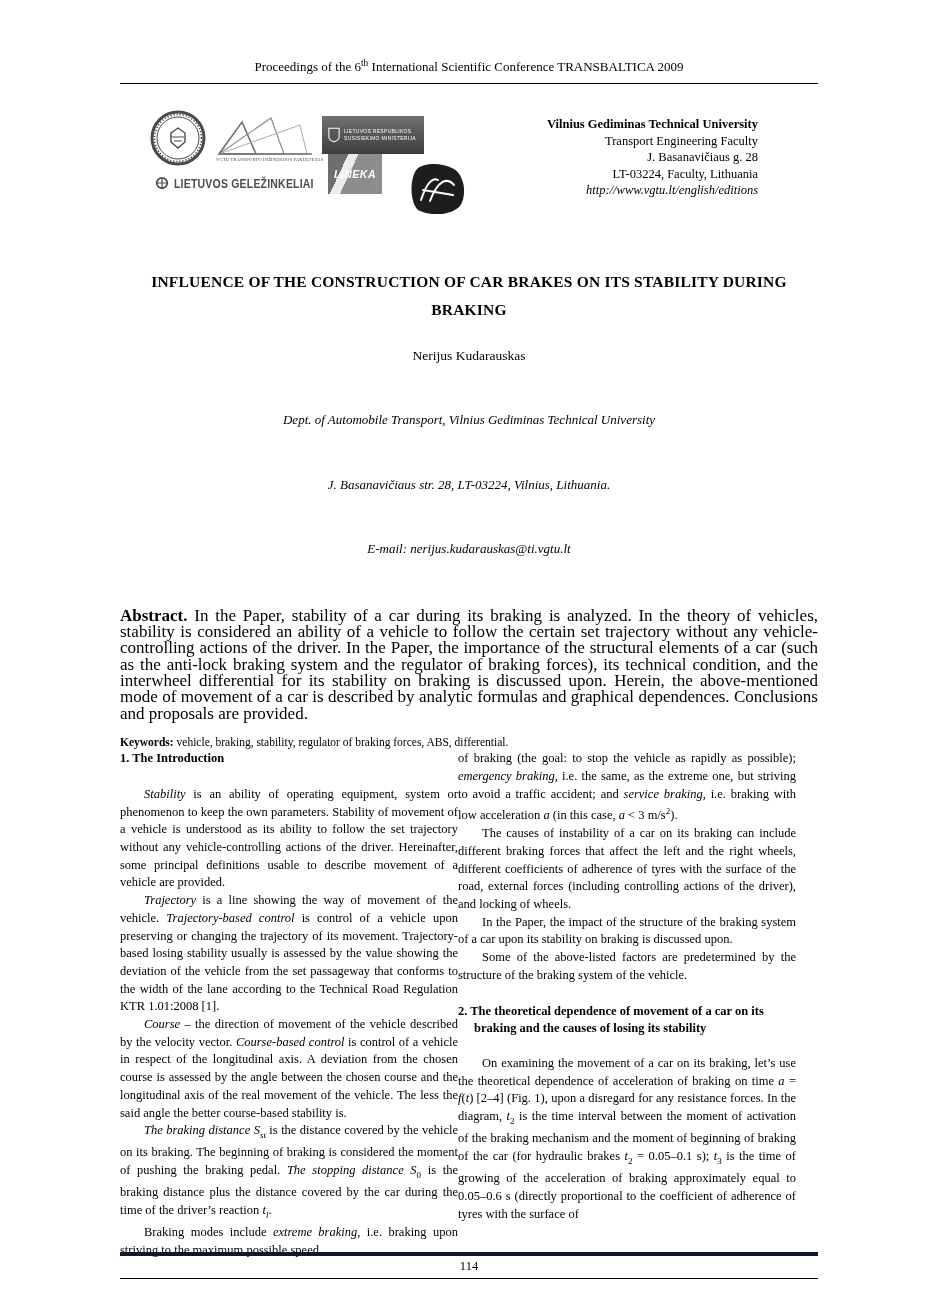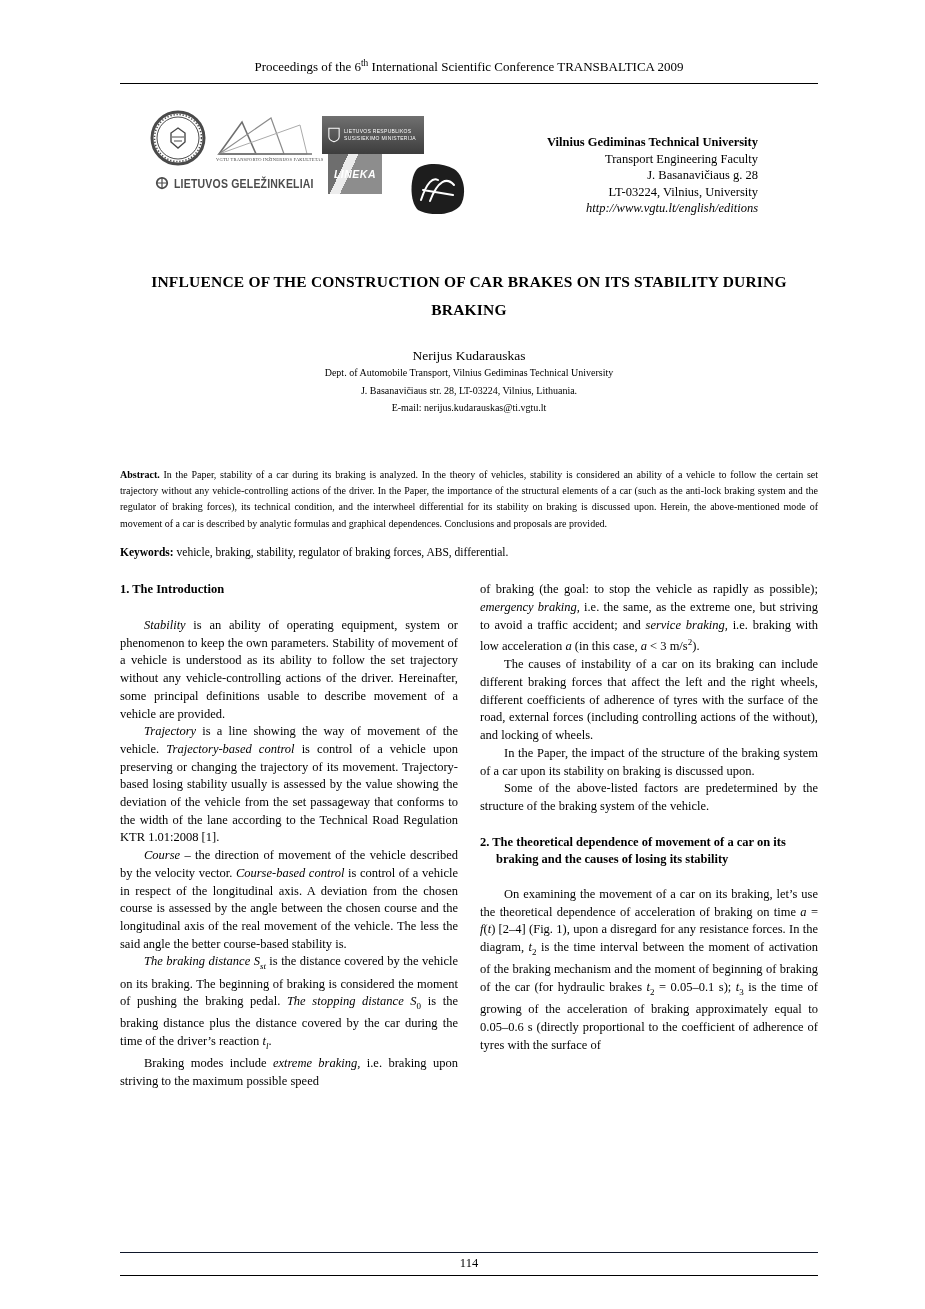--- a/index.html
+++ b/index.html
@@ -31,50 +31,50 @@
   .railways { position:absolute; left:34px; top:66px; display:flex; align-items:center; gap:4px;justify-content:center; }
   .railways-label { font-family:"Liberation Sans",sans-serif; font-weight:bold; font-size:10.5px; color:#4c4c4c; letter-spacing:.2px; transform:scaleY(1.15); transform-origin:left center; white-space:nowrap; }
   .lineka {
     position:absolute; left:208px; top:44px; width:54px; height:40px;
     background:linear-gradient(115deg,#6e6e6e 0 28%,#ececec 28% 42%,#8d8d8d 42%);
     display:flex; align-items:center; justify-content:center;
   }
   .lineka-label { color:#fff; font-family:"Liberation Sans",sans-serif; font-weight:bold; font-style:italic; font-size:10.5px; letter-spacing:.5px; }
   .blob { position:absolute; left:288px; top:54px; width:58px; height:50px; }
 
-  .affiliation { position:absolute; right:60px; top:6px; text-align:right; font-size:12.5px; line-height:16.5px;margin-top:18px; }
+  .affiliation { position:absolute; right:60px; top:6px; text-align:right; font-size:12.5px; line-height:16.5px; }
   .aff-university { font-weight:bold; }
   .aff-url { font-style:italic; }
 
   .title {
     margin-top:48px; text-align:center; font-size:15.5px; font-weight:bold;
     line-height:28px; letter-spacing:.2px;
   }
 
   .authors { margin-top:24px; text-align:center; }
   .author-name { font-weight:normal; font-size:13.5px; }
-  .author-line { font-size:10px; line-height:17.5px; }
+  .author-line { font-style:italic; font-size:13px; line-height:17.5px;margin-top:47px; }
   .authors .author-line:first-of-type { margin-top:5px; }
 
-  .abstract { margin-top:50px; font-size:10px; line-height:16.3px; text-align:justify; }
+  .abstract { margin-top:50px; font-size:17px; line-height:16.3px; text-align:justify; }
   .keywords { margin-top:12px; font-size:11.5px; line-height:16.3px; }
 
-  .columns { margin-top:21px; display:flex; gap:22px; }
+  .columns { display:flex; }
   .col { width:338px; font-size:12.5px; line-height:17.7px; text-align:justify; }
   .col-heading { font-size:12.5px; font-weight:bold; margin-bottom:18px; text-align:left; }
   .col p { text-indent:24px; }
   .col p.noindent { text-indent:0; }
   .section2-heading {
     font-size:12.5px; font-weight:bold; margin-top:18px; margin-bottom:17px;
     padding-left:16px; text-indent:-16px; text-align:left; line-height:17.7px;
   }
 
   .footer {
     position:absolute; left:120px; width:698px; top:1252px;
-    border-top:1px solid #0f172a; border-bottom:1px solid #000;
+    border-top:4px solid #0f172a; border-bottom:1px solid #000;
     text-align:center; font-size:12.5px; padding:3px 0 4px;
   }
 </style>
 </head>
 <body>
 
 <div class="sheet">
   <div class="content">
 
     <div class="running-header">
@@ -132,21 +132,21 @@
             <path d="M13 36 C19 18 25 13 30 16 M22 37 C30 16 39 13 46 21 M15 26 L45 31" stroke="#fff" stroke-width="2" fill="none" stroke-linecap="round"></path>
           </svg>
         </div>
 
       </div>
 
       <div class="affiliation">
         <div class="aff-university">Vilnius Gediminas Technical University</div>
         <div>Transport Engineering Faculty</div>
         <div>J. Basanavičiaus g. 28</div>
-        <div>LT-03224, Vilnius, University</div>
+        <div>LT-03224, Faculty, Lithuania</div>
         <div class="aff-url">http://www.vgtu.lt/english/editions</div>
       </div>
     </div>
 
     <h1 class="title">INFLUENCE OF THE CONSTRUCTION OF CAR BRAKES ON ITS STABILITY DURING BRAKING</h1>
 
     <div class="authors">
       <div class="author-name">Nerijus Kudarauskas</div>
       <div class="author-line">Dept. of Automobile Transport, Vilnius Gediminas Technical University</div>
       <div class="author-line">J. Basanavičiaus str. 28, LT-03224, Vilnius, Lithuania.</div>
@@ -160,21 +160,21 @@
       <div class="col">
         <div class="col-heading">1. The Introduction</div>
         <p><span style="font-style: italic;">Stability</span><span> is an ability of operating equipment, system or phenomenon to keep the own parameters. Stability of movement of a vehicle is understood as its ability to follow the set trajectory without any vehicle-controlling actions of the driver. Hereinafter, some principal definitions usable to describe movement of a vehicle are provided.</span></p>
         <p><span style="font-style: italic;">Trajectory</span><span> is a line showing the way of movement of the vehicle. </span><span style="font-style: italic;">Trajectory-based control</span><span> is control of a vehicle upon preserving or changing the trajectory of its movement. Trajectory-based losing stability usually is assessed by the value showing the deviation of the vehicle from the set passageway that conforms to the width of the lane according to the Technical Road Regulation KTR 1.01:2008 [1].</span></p>
         <p><span style="font-style: italic;">Course</span><span> – the direction of movement of the vehicle described by the velocity vector. </span><span style="font-style: italic;">Course-based control</span><span> is control of a vehicle in respect of the longitudinal axis. A deviation from the chosen course is assessed by the angle between the chosen course and the longitudinal axis of the real movement of the vehicle. The less the said angle the better course-based stability is.</span></p>
         <p><span style="font-style: italic;">The braking distance S</span><span style="font-style: italic; vertical-align: sub; font-size: 0.72em;">st</span><span> is the distance covered by the vehicle on its braking. The beginning of braking is considered the moment of pushing the braking pedal. </span><span style="font-style: italic;">The stopping distance S</span><span style="vertical-align: sub; font-size: 0.72em;">0</span><span> is the braking distance plus the distance covered by the car during the time of the driver’s reaction </span><span style="font-style: italic;">t</span><span style="font-style: italic; vertical-align: sub; font-size: 0.72em;">l</span><span>.</span></p>
         <p><span>Braking modes include </span><span style="font-style: italic;">extreme braking,</span><span> i.e. braking upon striving to the maximum possible speed</span></p>
       </div>
       <div class="col">
         <p class="noindent"><span>of braking (the goal: to stop the vehicle as rapidly as possible); </span><span style="font-style: italic;">emergency braking,</span><span> i.e. the same, as the extreme one, but striving to avoid a traffic accident; and </span><span style="font-style: italic;">service braking,</span><span> i.e. braking with low acceleration </span><span style="font-style: italic;">a</span><span> (in this case, </span><span style="font-style: italic;">a</span><span> &lt; 3 m/s</span><span style="vertical-align: super; font-size: 0.72em;">2</span><span>).</span></p>
-        <p><span>The causes of instability of a car on its braking can include different braking forces that affect the left and the right wheels, different coefficients of adherence of tyres with the surface of the road, external forces (including controlling actions of the without), and locking of wheels.</span></p>
+        <p><span>The causes of instability of a car on its braking can include different braking forces that affect the left and the right wheels, different coefficients of adherence of tyres with the surface of the road, external forces (including controlling actions of the driver), and locking of wheels.</span></p>
         <p><span>In the Paper, the impact of the structure of the braking system of a car upon its stability on braking is discussed upon.</span></p>
         <p><span>Some of the above-listed factors are predetermined by the structure of the braking system of the vehicle.</span></p>
         <div class="section2-heading">2. The theoretical dependence of movement of a car on its braking and the causes of losing its stability</div>
         <p><span>On examining the movement of a car on its braking, let’s use the theoretical dependence of acceleration of braking on time </span><span style="font-style: italic;">a</span><span> = </span><span style="font-style: italic;">f</span><span>(</span><span style="font-style: italic;">t</span><span>) [2–4] (Fig. 1), upon a disregard for any resistance forces. In the diagram, </span><span style="font-style: italic;">t</span><span style="vertical-align: sub; font-size: 0.72em;">2</span><span> is the time interval between the moment of activation of the braking mechanism and the moment of beginning of braking of the car (for hydraulic brakes </span><span style="font-style: italic;">t</span><span style="vertical-align: sub; font-size: 0.72em;">2</span><span> = 0.05–0.1 s); </span><span style="font-style: italic;">t</span><span style="vertical-align: sub; font-size: 0.72em;">3</span><span> is the time of growing of the acceleration of braking approximately equal to 0.05–0.6 s (directly proportional to the coefficient of adherence of tyres with the surface of</span></p>
       </div>
     </div>
 
   </div>
 
   <div class="footer">

